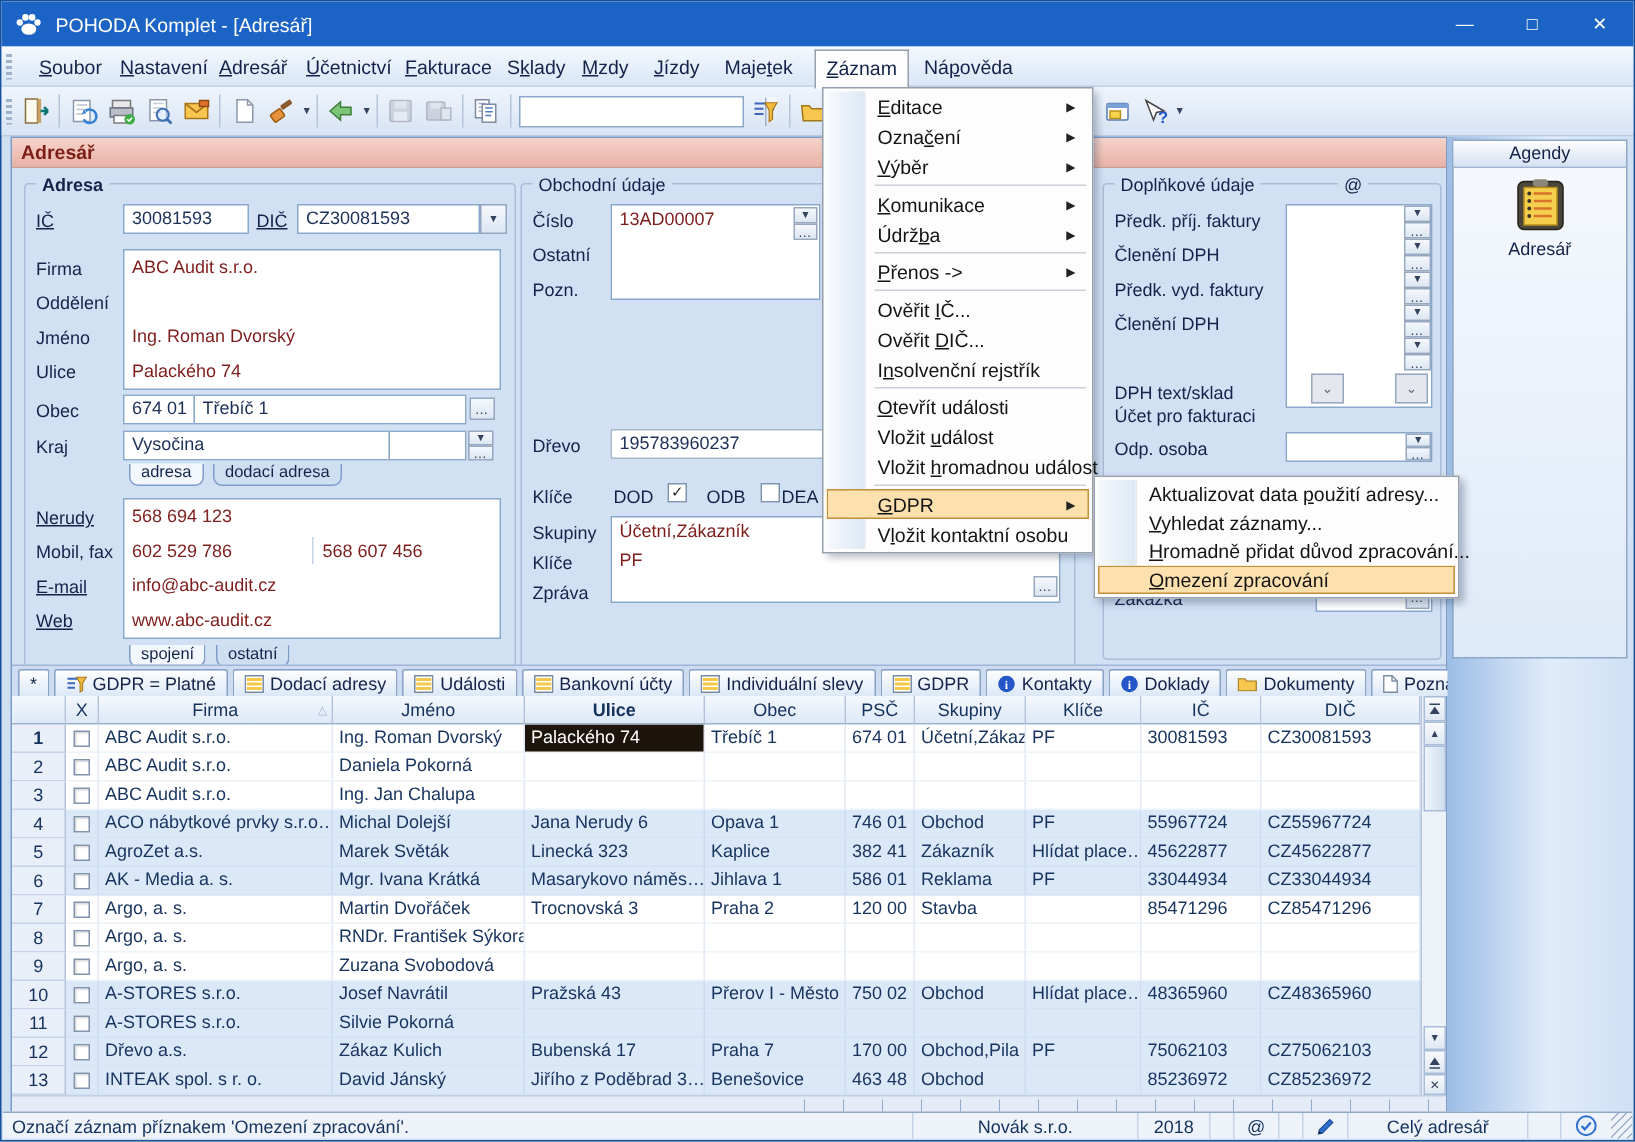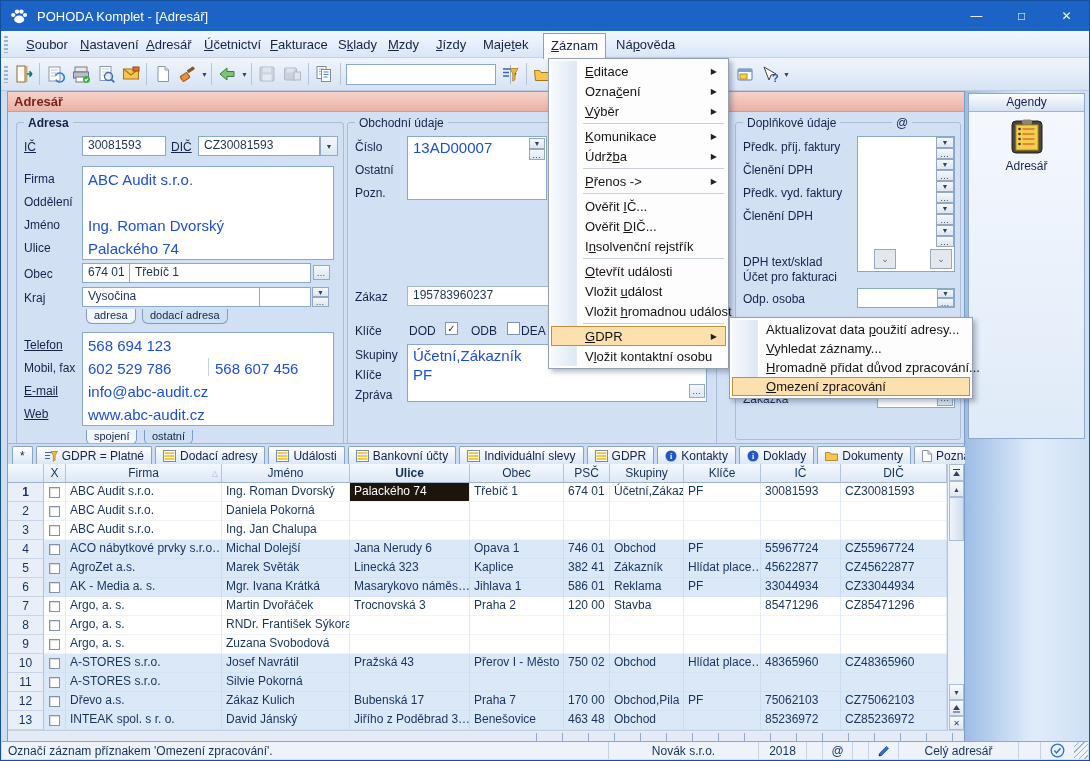--- a/index.html
+++ b/index.html
@@ -34,21 +34,21 @@
   .client { position:absolute; left:6px; top:90px; width:958px; height:652px; border:1px solid #7e9cc8; background:#d2e0f4; }
   .agenda-header { position:absolute; left:0; top:0; width:956px; height:20px; background:linear-gradient(#f6d3ca,#e9b2a6); border-bottom:1px solid #cf9d90; color:#7c1f18; font-weight:bold; font-size:13px; padding:2px 6px; }
 
   .group { position:absolute; border:1px solid #a9bdd9; border-radius:3px; }
   .legend { position:absolute; font-size:12px; color:#14234a; background:#d2e0f4; padding:0 4px; white-space:nowrap; }
   .legend.bold { font-weight:bold; }
   .flabel { position:absolute; font-size:12px; color:#14234a; white-space:nowrap; }
   .flink { text-decoration:underline; }
   .finput { position:absolute; background:#fff; border:1px solid #8aa8cc; font-size:12px; color:#1d3158; padding:1px 5px; white-space:nowrap; overflow:hidden; }
   .fbox { position:absolute; background:#fff; border:1px solid #8aa8cc; }
-  .fval { position:absolute; font-size:15px; color:#1d4ed8; white-space:nowrap; }
+  .fval { position:absolute; font-size:12px; color:#7f1d1d; white-space:nowrap; }
   .sbtn { position:absolute; background:linear-gradient(#f5f8fc,#dce6f2); border:1px solid #96a8c0; color:#33425e; display:flex; align-items:center; justify-content:center; }
   .sbtn.dd { font-size:7px; }
   .sbtn.dots { font-size:9px; letter-spacing:1px; }
   .sbtn.gray { background:#e4e8ee; color:#5a6678; }
   .stab { position:absolute; height:15px; font-size:11px; color:#14234a; border:1px solid #7e9cc8; border-top:none; background:#cfdff2; padding:0 7px; border-radius:0 0 6px 6px; line-height:13px; }
   .stab.active { background:#f2f7fd; }
   .cb { position:absolute; width:13px; height:13px; background:#fff; border:1px solid #7e93ad; font-size:10px; line-height:11px; text-align:center; color:#2a2a2a; }
   .vdiv { position:absolute; width:1px; background:#c4d2e6; }
 
   
@@ -281,21 +281,21 @@
     <div class="sbtn dots" style="left:305px;top:173px;width:17px;height:15px;">…</div>
     <span class="flabel" style="left:16px;top:199px;"></span>
     <span class="flabel" style="left:16px;top:199px;">Kraj</span>
     <div class="finput" style="left:74px;top:195px;width:178px;height:20px;">Vysočina</div>
     <div class="finput" style="left:251px;top:195px;width:52px;height:20px;"></div>
     <div class="sbtn dd" style="left:304px;top:195px;width:17px;height:10px;">▼</div>
     <div class="sbtn dots" style="left:304px;top:205px;width:17px;height:10px;">…</div>
     <div class="stab active" style="left:78px;top:217px;">adresa</div>
     <div class="stab" style="left:134px;top:217px;">dodací adresa</div>
     <div class="fbox" style="left:74px;top:240px;width:252px;height:94px;"></div>
-    <span class="flabel flink" style="left:16px;top:246px;">Telefon</span>
+    <span class="flabel flink" style="left:16px;top:246px;">Nerudy</span>
     <span class="fval" style="left:80px;top:245px;">568 694 123</span>
     <span class="flabel" style="left:16px;top:269px;">Mobil, fax</span>
     <span class="fval" style="left:80px;top:268px;">602 529 786</span>
     <span class="vdiv" style="left:200px;top:266px;height:18px;"></span>
     <span class="fval" style="left:207px;top:268px;">568 607 456</span>
     <span class="flabel flink" style="left:16px;top:292px;">E-mail</span>
     <span class="fval" style="left:80px;top:291px;">info@abc-audit.cz</span>
     <span class="flabel flink" style="left:16px;top:315px;">Web</span>
     <span class="fval" style="left:80px;top:314px;">www.abc-audit.cz</span>
     <div class="stab active" style="left:78px;top:338px;">spojení</div>
@@ -303,21 +303,21 @@
 
     <div class="group" style="left:339px;top:30px;width:370px;height:324px;"></div>
     <span class="legend" style="left:347px;top:24px;">Obchodní údaje</span>
     <span class="flabel" style="left:347px;top:48px;">Číslo</span>
     <div class="fbox" style="left:399px;top:44px;width:140px;height:64px;background:#fff;"></div>
     <span class="fval" style="left:405px;top:47px;">13AD00007</span>
     <div class="sbtn dd" style="left:521px;top:46px;width:16px;height:11px;">▼</div>
     <div class="sbtn dots" style="left:521px;top:57px;width:16px;height:11px;">…</div>
     <span class="flabel" style="left:347px;top:71px;">Ostatní</span>
     <span class="flabel" style="left:347px;top:94px;">Pozn.</span>
-    <span class="flabel" style="left:347px;top:198px;">Zákaz</span>
+    <span class="flabel" style="left:347px;top:198px;">Dřevo</span>
     <div class="finput" style="left:399px;top:194px;width:252px;height:20px;border-color:#a3b6cc;">195783960237</div>
     <span class="flabel" style="left:347px;top:232px;">Klíče</span>
     <span class="flabel" style="left:401px;top:232px;">DOD</span>
     <span class="cb" style="left:437px;top:230px;">✓</span>
     <span class="flabel" style="left:463px;top:232px;">ODB</span>
     <span class="cb" style="left:499px;top:230px;"></span>
     <span class="flabel" style="left:513px;top:232px;">DEA</span>
     <span class="cb" style="left:549px;top:230px;"></span>
     <span class="flabel" style="left:347px;top:256px;">Skupiny</span>
     <div class="fbox" style="left:399px;top:252px;width:300px;height:58px;"></div>

